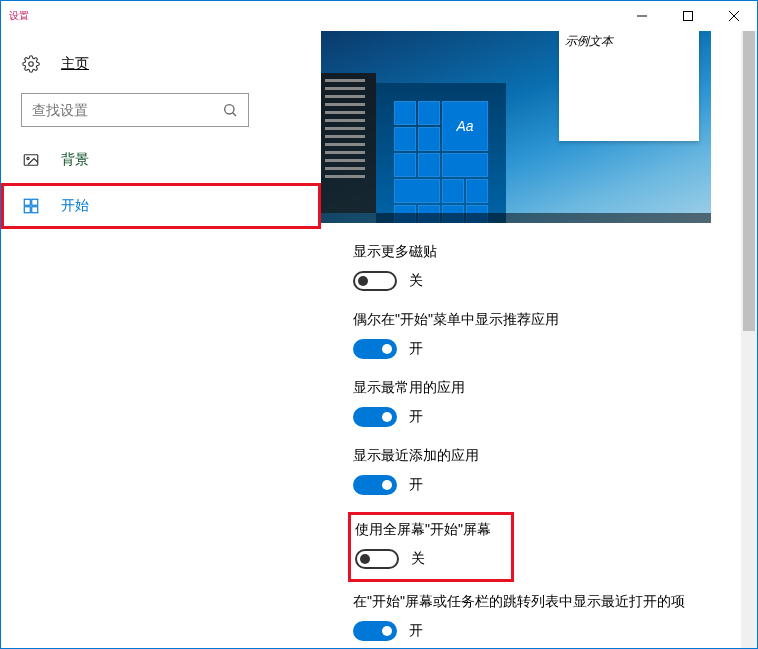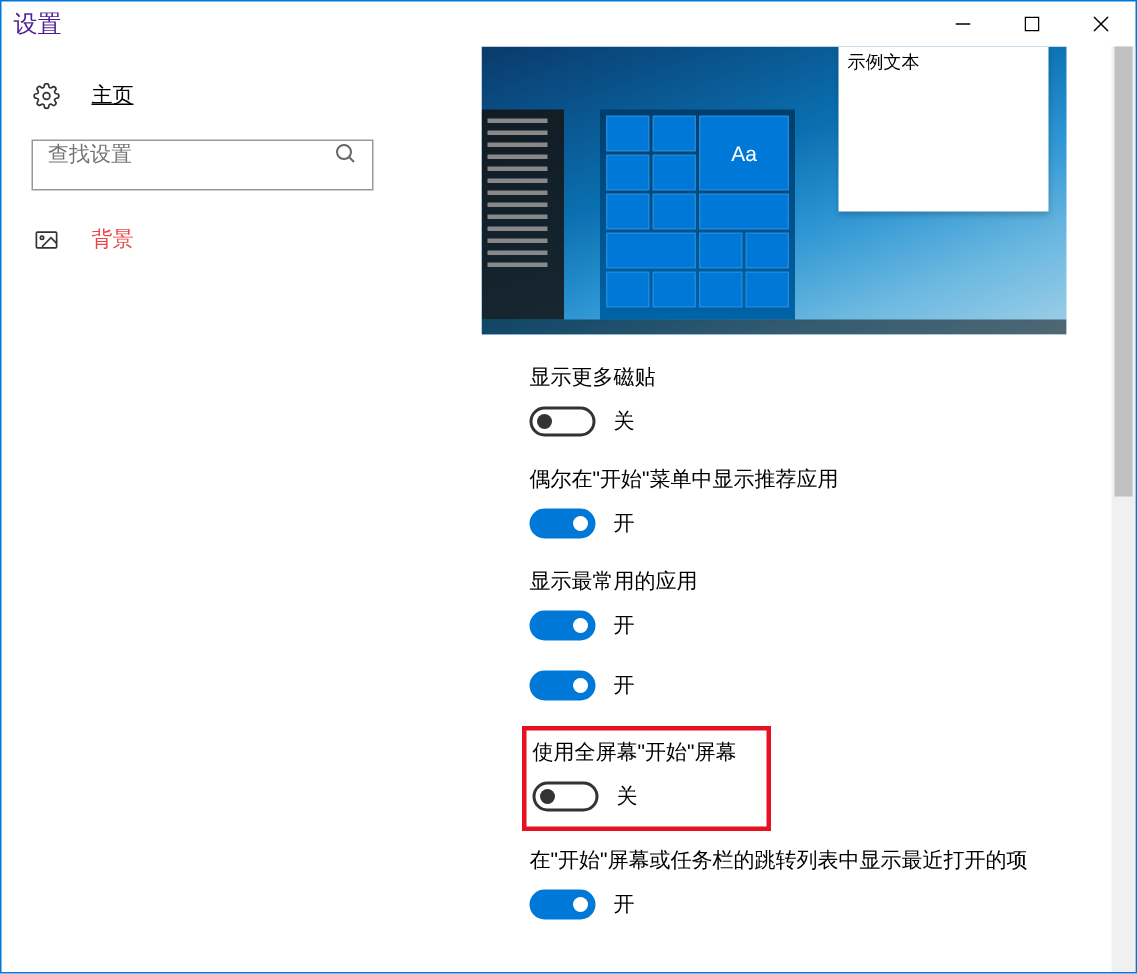--- a/index.html
+++ b/index.html
@@ -1,51 +1,51 @@
 <!DOCTYPE html>
 <html><head>
 <meta charset="utf-8">
 <style>
 * { margin: 0; padding: 0; box-sizing: border-box; font-family: "Microsoft YaHei", "Segoe UI", sans-serif; }
 body { width: 758px; height: 649px; overflow: hidden; background: #fff; border: 1px solid #0078d7; position: relative; }
 
 .titlebar { height: 30px; display: flex; align-items: center; padding-left: 8px; }
-.titlebar-title { font-size: 16px; color: #4c1d95; flex: 1; }
+.titlebar-title { font-size: 10px; color: #be185d; flex: 1; }
 .titlebar-btns { display: flex; }
 .titlebar-btn { width: 46px; height: 30px; display: flex; align-items: center; justify-content: center; font-size: 10px; }
 
 .content { display: flex; height: calc(100% - 30px); }
 
 .sidebar { width: 320px; padding: 14px 0 0 0; }
 .home-row { display: flex; align-items: center; padding: 10px 20px; text-decoration: underline; }
 .home-row .ico { width: 20px; margin-right: 20px; display: flex; justify-content: center; }
 .home-row .lbl { font-size: 14px; }
 
 .search-wrap { padding: 10px 20px; }
-.search-box { width: 228px; height: 34px; border: 1px solid #999; display: flex; align-items: flex-start; padding: 0 10px; }
+.search-box { width: 228px; height: 34px; border: 1px solid #999; display: flex; align-items: center; padding: 0 10px; }
 .search-box input { flex: 1; border: none; outline: none; font-size: 14px; color: #666; background: transparent; }
 .search-ico { color: #666; font-size: 14px; }
 
 .section-title { padding: 18px 20px 8px 20px; font-size: 13px; color: #666; }
 
 .nav-item { display: flex; align-items: center; padding: 14px 20px; position: relative; }
 .nav-item .ico { width: 20px; margin-right: 20px; display: flex; justify-content: center; color: #333; }
-.nav-item .lbl { font-size: 14px; color: #ef4444; }
+.nav-item .lbl { font-size: 14px; color: #14532d; }
 .nav-item.active .ico, .nav-item.active .lbl { color: #0078d7; }
 .nav-item.highlighted { outline: 3px solid #e81123; outline-offset: -3px; }
 
 .main { flex: 1; padding: 0 18px 0 0; position: relative; overflow: hidden; }
 .main-inner { padding-left: 0; }
 
-.preview { width: 390px; height: 192px; background: linear-gradient(160deg, #0a3a6b 0%, #0a6fb0 40%, #2d95d3 60%, #6bb8e0 80%, #a0d0e8 100%); position: relative; overflow: hidden; margin-bottom: 20px; }
+.preview { width: 390px; height: 192px; background: linear-gradient(160deg, #0a3a6b 0%, #0a6fb0 40%, #2d95d3 60%, #6bb8e0 80%, #a0d0e8 100%); position: relative; overflow: hidden; margin-bottom: 20px; font-style: italic; }
 .preview .tooltip { position: absolute; top: 0; right: 12px; width: 140px; height: 110px; background: #fff; color: #000; font-size: 12px; padding: 2px 6px; box-shadow: 0 2px 4px rgba(0,0,0,.2); }
 .preview .taskbar-mock { position: absolute; left: 0; bottom: 0; width: 100%; height: 10px; background: rgba(0,0,0,.5); }
 .preview .start-panel { position: absolute; left: 0; bottom: 10px; width: 55px; height: 140px; background: rgba(20,20,20,.85); padding: 6px 4px; }
 .preview .start-line { height: 3px; background: #888; margin-bottom: 5px; width: 40px; }
-.preview .tiles { position: absolute; left: 55px; bottom: 10px; width: 130px; height: 140px; background: linear-gradient(#003e6b,#0064a8); display: grid; grid-template-columns: repeat(4, 1fr); grid-auto-rows: 24px; gap: 2px; padding: 4px; margin-left: 24px; }
+.preview .tiles { position: absolute; left: 55px; bottom: 0; width: 130px; height: 140px; background: linear-gradient(#003e6b,#0064a8); display: grid; grid-template-columns: repeat(4, 1fr); grid-auto-rows: 24px; gap: 2px; padding: 18px; }
 .preview .tile { background: #0078d7; border: 1px solid rgba(255,255,255,.12); }
 .preview .tile.big { grid-column: span 2; grid-row: span 2; display:flex; align-items:center; justify-content:center; color:#fff; font-size:14px;}
 .preview .tile.wide2 { grid-column: span 2; }
 
 .setting { margin-bottom: 20px; padding-left: 2px; margin-left: 30px; }
 .setting-label { font-size: 14px; color: #000; margin-bottom: 10px; }
 .toggle-row { display: flex; align-items: center; }
 .toggle { width: 44px; height: 20px; border-radius: 10px; position: relative; margin-right: 12px; }
 .toggle.off { border: 2px solid #333; background: #fff; }
 .toggle.off::after { content: ""; position: absolute; left: 3px; top: 3px; width: 10px; height: 10px; background: #333; border-radius: 50%; }
@@ -117,20 +117,31 @@
             <circle cx="8" cy="10" r="1.5"></circle>
             <path d="M21 15l-5-5-8 8"></path>
           </svg>
         </span>
       <span class="lbl">背景</span>
     </div>
 
 
 
 
+    <div class="nav-item active highlighted">
+      <span class="ico">
+          <svg width="18" height="18" viewBox="0 0 24 24" fill="none" stroke="currentColor" stroke-width="1.5">
+            <rect x="3" y="3" width="8" height="8"></rect>
+            <rect x="13" y="3" width="8" height="8"></rect>
+            <rect x="3" y="13" width="8" height="8"></rect>
+            <rect x="13" y="13" width="8" height="8"></rect>
+          </svg>
+        </span>
+      <span class="lbl">开始</span>
+    </div>
 
   </div>
 
   <div class="main">
     <div class="main-inner">
 
       <div class="preview">
         <div class="tooltip">示例文本</div>
         <div class="start-panel">
           <div class="start-line"></div>
@@ -185,20 +196,21 @@
 
       <div class="setting">
         <div class="setting-label">显示最常用的应用</div>
         <div class="toggle-row">
           <div class="toggle on"></div>
           <span class="toggle-text">开</span>
         </div>
       </div>
 
       <div class="setting">
+        <div class="setting-label">显示最近添加的应用</div>
         <div class="toggle-row">
           <div class="toggle on"></div>
           <span class="toggle-text">开</span>
         </div>
       </div>
 
       <div class="setting highlighted">
         <div class="setting-label">使用全屏幕"开始"屏幕</div>
         <div class="toggle-row">
           <div class="toggle off"></div>

